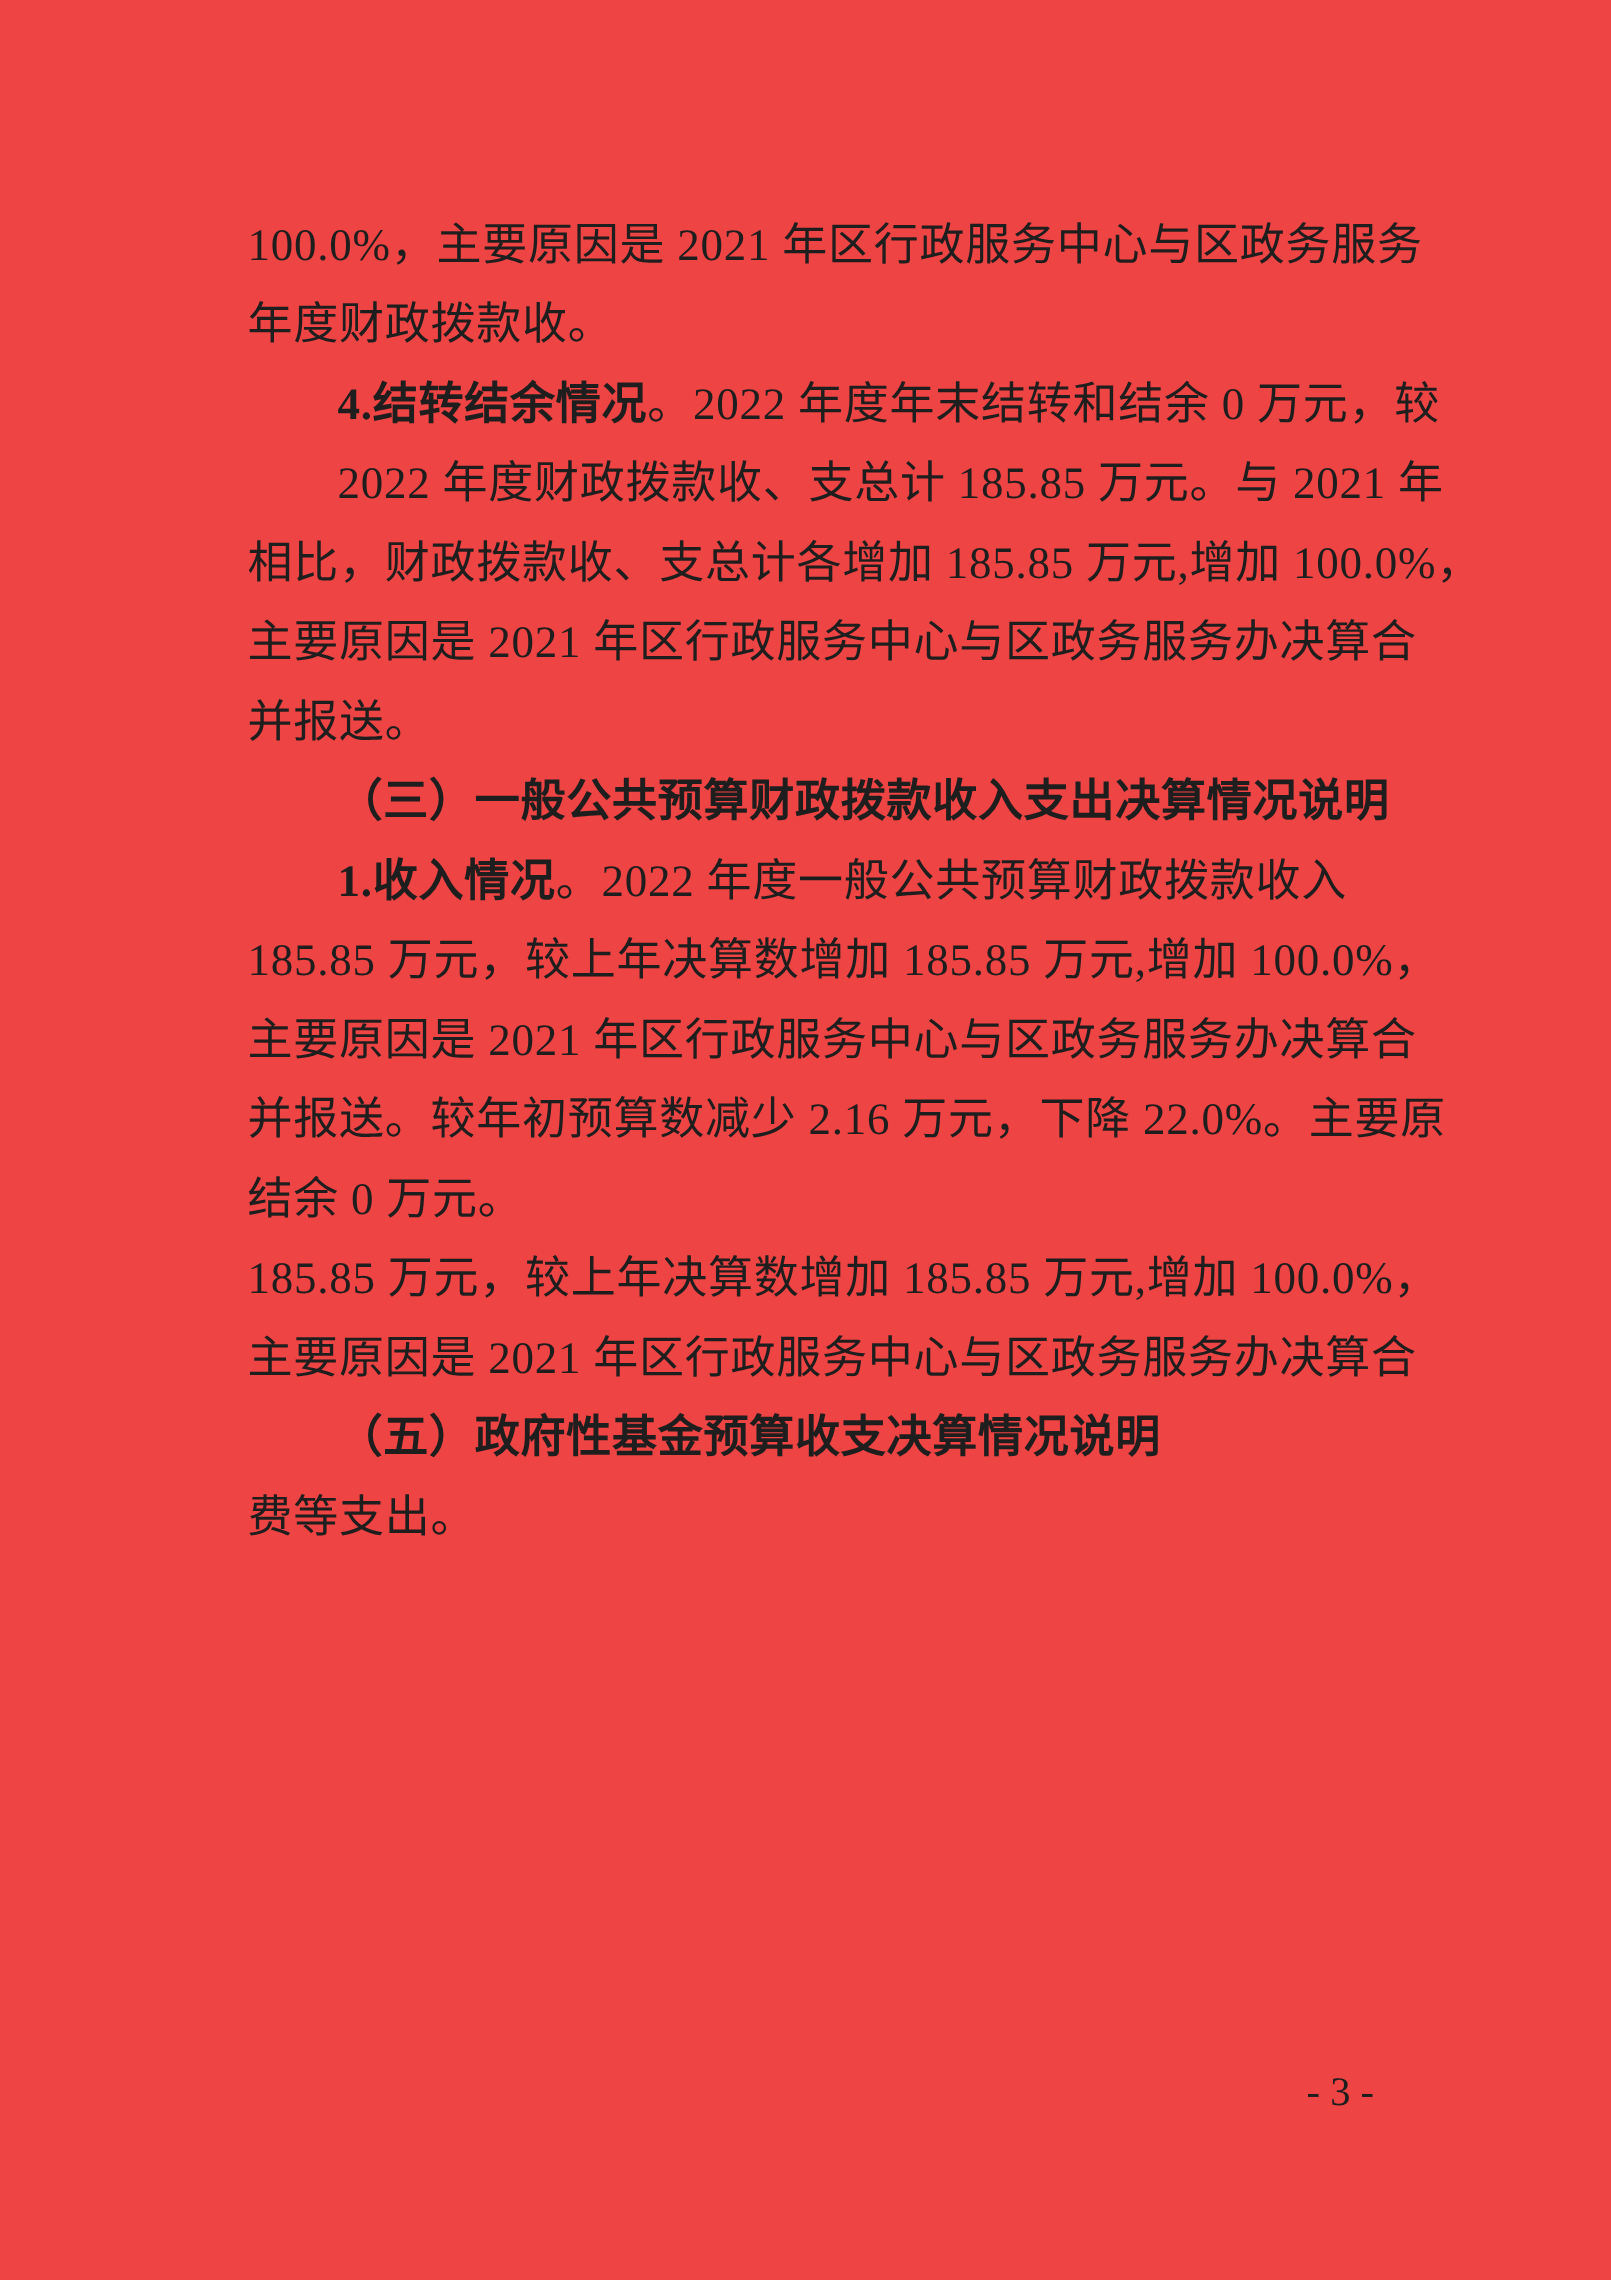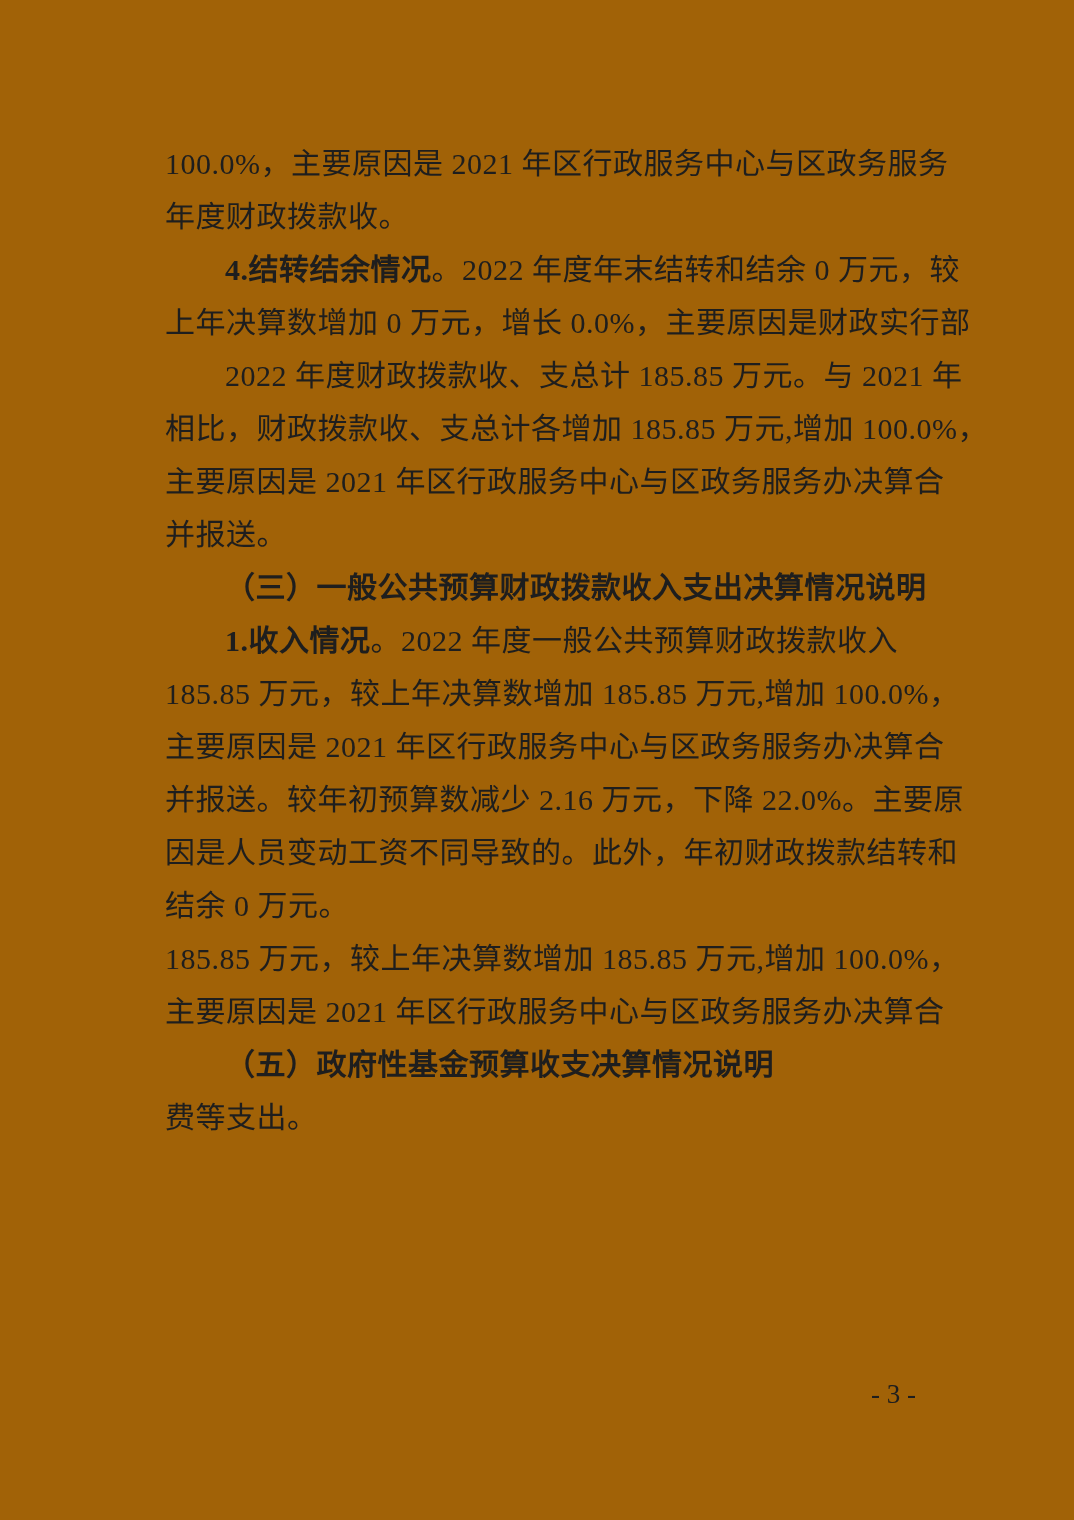--- a/index.html
+++ b/index.html
@@ -4,21 +4,21 @@
 <style>
   html, body {
     margin: 0;
     padding: 0;
     background: #ffffff;
   }
   .page {
     position: relative;
     width: 1074px;
     height: 1520px;
-    background: #a16207;
+    background: #ef4444;
     overflow: hidden;
     font-family: "Liberation Serif", "DejaVu Serif", serif;
     color: #1e1e1e;
   }
   .text-block {
     position: absolute;
     left: 165px;
     top: 137px;
     width: 746px;
   }
@@ -50,31 +50,29 @@
   }
 </style>
 </head>
 <body>
 
 <div class="page">
   <div class="text-block">
       <div class="line fill"><span>100.0%，主要原因是 2021 年区行政服务中心与区政务服务</span></div>
       <div class="line"><span>年度财政拨款收。</span></div>
       <div class="line indent fill"><span class="b">4.结转结余情况</span><span>。2022 年度年末结转和结余 0 万元，较</span></div>
-      <div class="line fill"><span>上年决算数增加 0 万元，增长 0.0%，主要原因是财政实行部</span></div>
       <div class="line indent fill"><span>2022 年度财政拨款收、支总计 185.85 万元。与 2021 年</span></div>
       <div class="line fill"><span>相比，财政拨款收、支总计各增加 185.85 万元,增加 100.0%，</span></div>
       <div class="line fill"><span>主要原因是 2021 年区行政服务中心与区政务服务办决算合</span></div>
       <div class="line"><span>并报送。</span></div>
       <div class="line indent"><span class="b">（三）一般公共预算财政拨款收入支出决算情况说明</span></div>
       <div class="line indent"><span class="b">1.收入情况</span><span>。2022 年度一般公共预算财政拨款收入</span></div>
       <div class="line fill"><span>185.85 万元，较上年决算数增加 185.85 万元,增加 100.0%，</span></div>
       <div class="line fill"><span>主要原因是 2021 年区行政服务中心与区政务服务办决算合</span></div>
       <div class="line fill"><span>并报送。较年初预算数减少 2.16 万元，下降 22.0%。主要原</span></div>
-      <div class="line fill"><span>因是人员变动工资不同导致的。此外，年初财政拨款结转和</span></div>
       <div class="line"><span>结余 0 万元。</span></div>
       <div class="line fill"><span>185.85 万元，较上年决算数增加 185.85 万元,增加 100.0%，</span></div>
       <div class="line fill"><span>主要原因是 2021 年区行政服务中心与区政务服务办决算合</span></div>
       <div class="line indent"><span class="b">（五）政府性基金预算收支决算情况说明</span></div>
       <div class="line"><span>费等支出。</span></div>
     </div>
   <div class="footer-page">- 3 -</div>
 </div>
 
 </body></html>

